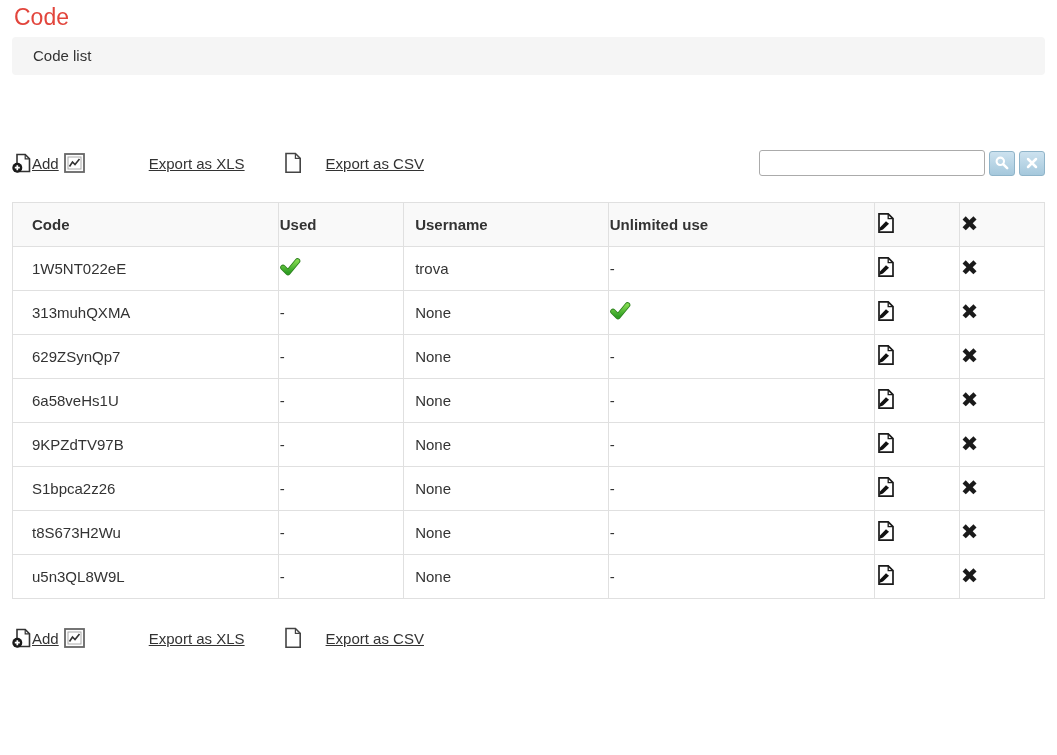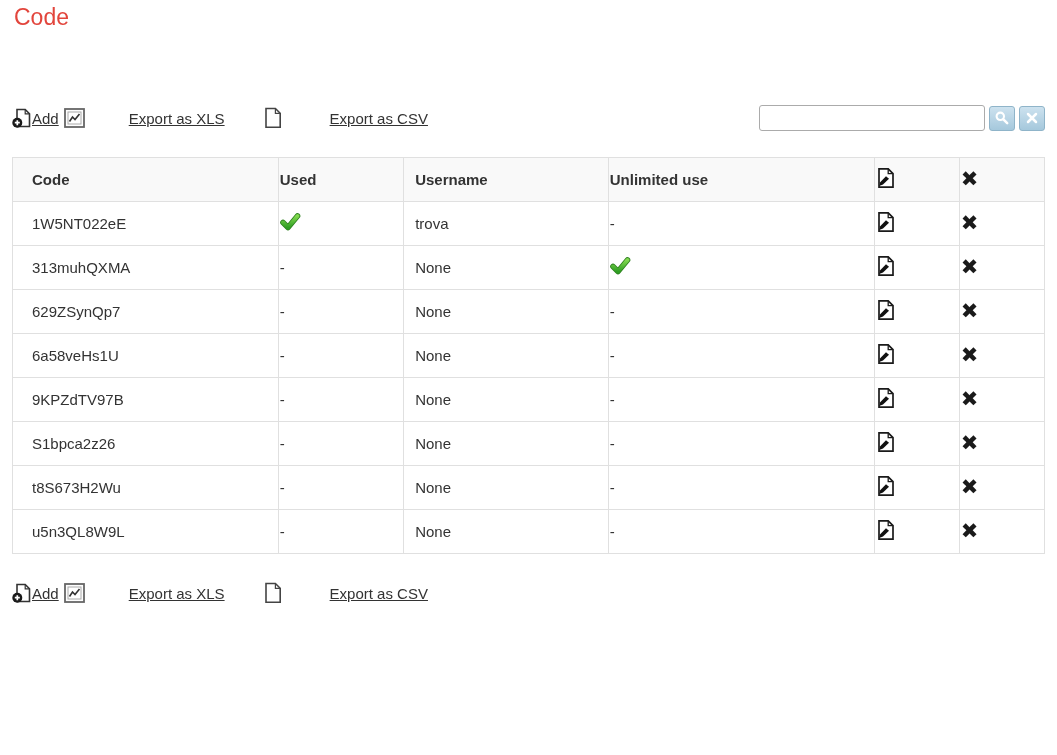--- a/index.html
+++ b/index.html
@@ -20,23 +20,23 @@
   }
 
   .toolbar { display:flex; align-items:center; margin-top:74px; height:28px; }
   .toolbar.bottom { margin-top:25px; }
   .add-group { display:flex; align-items:center; }
   .link {
     color:#333; text-decoration:underline; font-size:15px; cursor:pointer;
   }
   .icon { display:inline-flex; align-items:center; justify-content:center; }
   .chart-icon { margin-left:5px; }
-  .xls-link { margin-left:44px; }
+  .xls-link { margin-left:64px; }
   .blank-page-icon { margin-left:39px; }
-  .csv-link { margin-left:48px;text-align:right; }
+  .csv-link { margin-left:24px;text-align:right; }
 
   .search-group { margin-left:auto; display:flex; align-items:center; }
   .search-input {
     width:226px; height:26px; border:1px solid #ababab; border-radius:3px;
     padding:0 5px; font-size:14px; font-family:"Liberation Sans", sans-serif;
   }
   .btn-blue {
     width:26px; height:25px; margin-left:4px; padding:0;
     border:1px solid #8fb4c9; border-radius:3px;
     background:linear-gradient(#cde2ef 0%, #a5c8dc 100%);
@@ -61,20 +61,21 @@
   th .del-glyph { cursor:default; }
   .icon-btn { cursor:pointer; }
 </style>
 </head>
 <body>
 
 <div class="page">
 
   <h1 class="title">Code</h1>
 
+  <div class="section-bar">Code list</div>
 
   <div class="toolbar top">
     <span class="add-group">
       <svg class="icon" width="20" height="20" viewBox="0 0 20 20">
         <path d="M5 1.5 h8.2 l4.3 4.3 v12.7 H5 z" fill="#fff" stroke="#333" stroke-width="1.6"></path>
         <path d="M13.2 1.5 v4.3 h4.3" fill="none" stroke="#333" stroke-width="1.2"></path>
         <circle cx="5.3" cy="14.7" r="5" fill="#1a1a1a"></circle>
         <path d="M5.3 12.2 v5 M2.8 14.7 h5" stroke="#fff" stroke-width="1.7"></path>
       </svg>
       <a class="link">Add</a>

